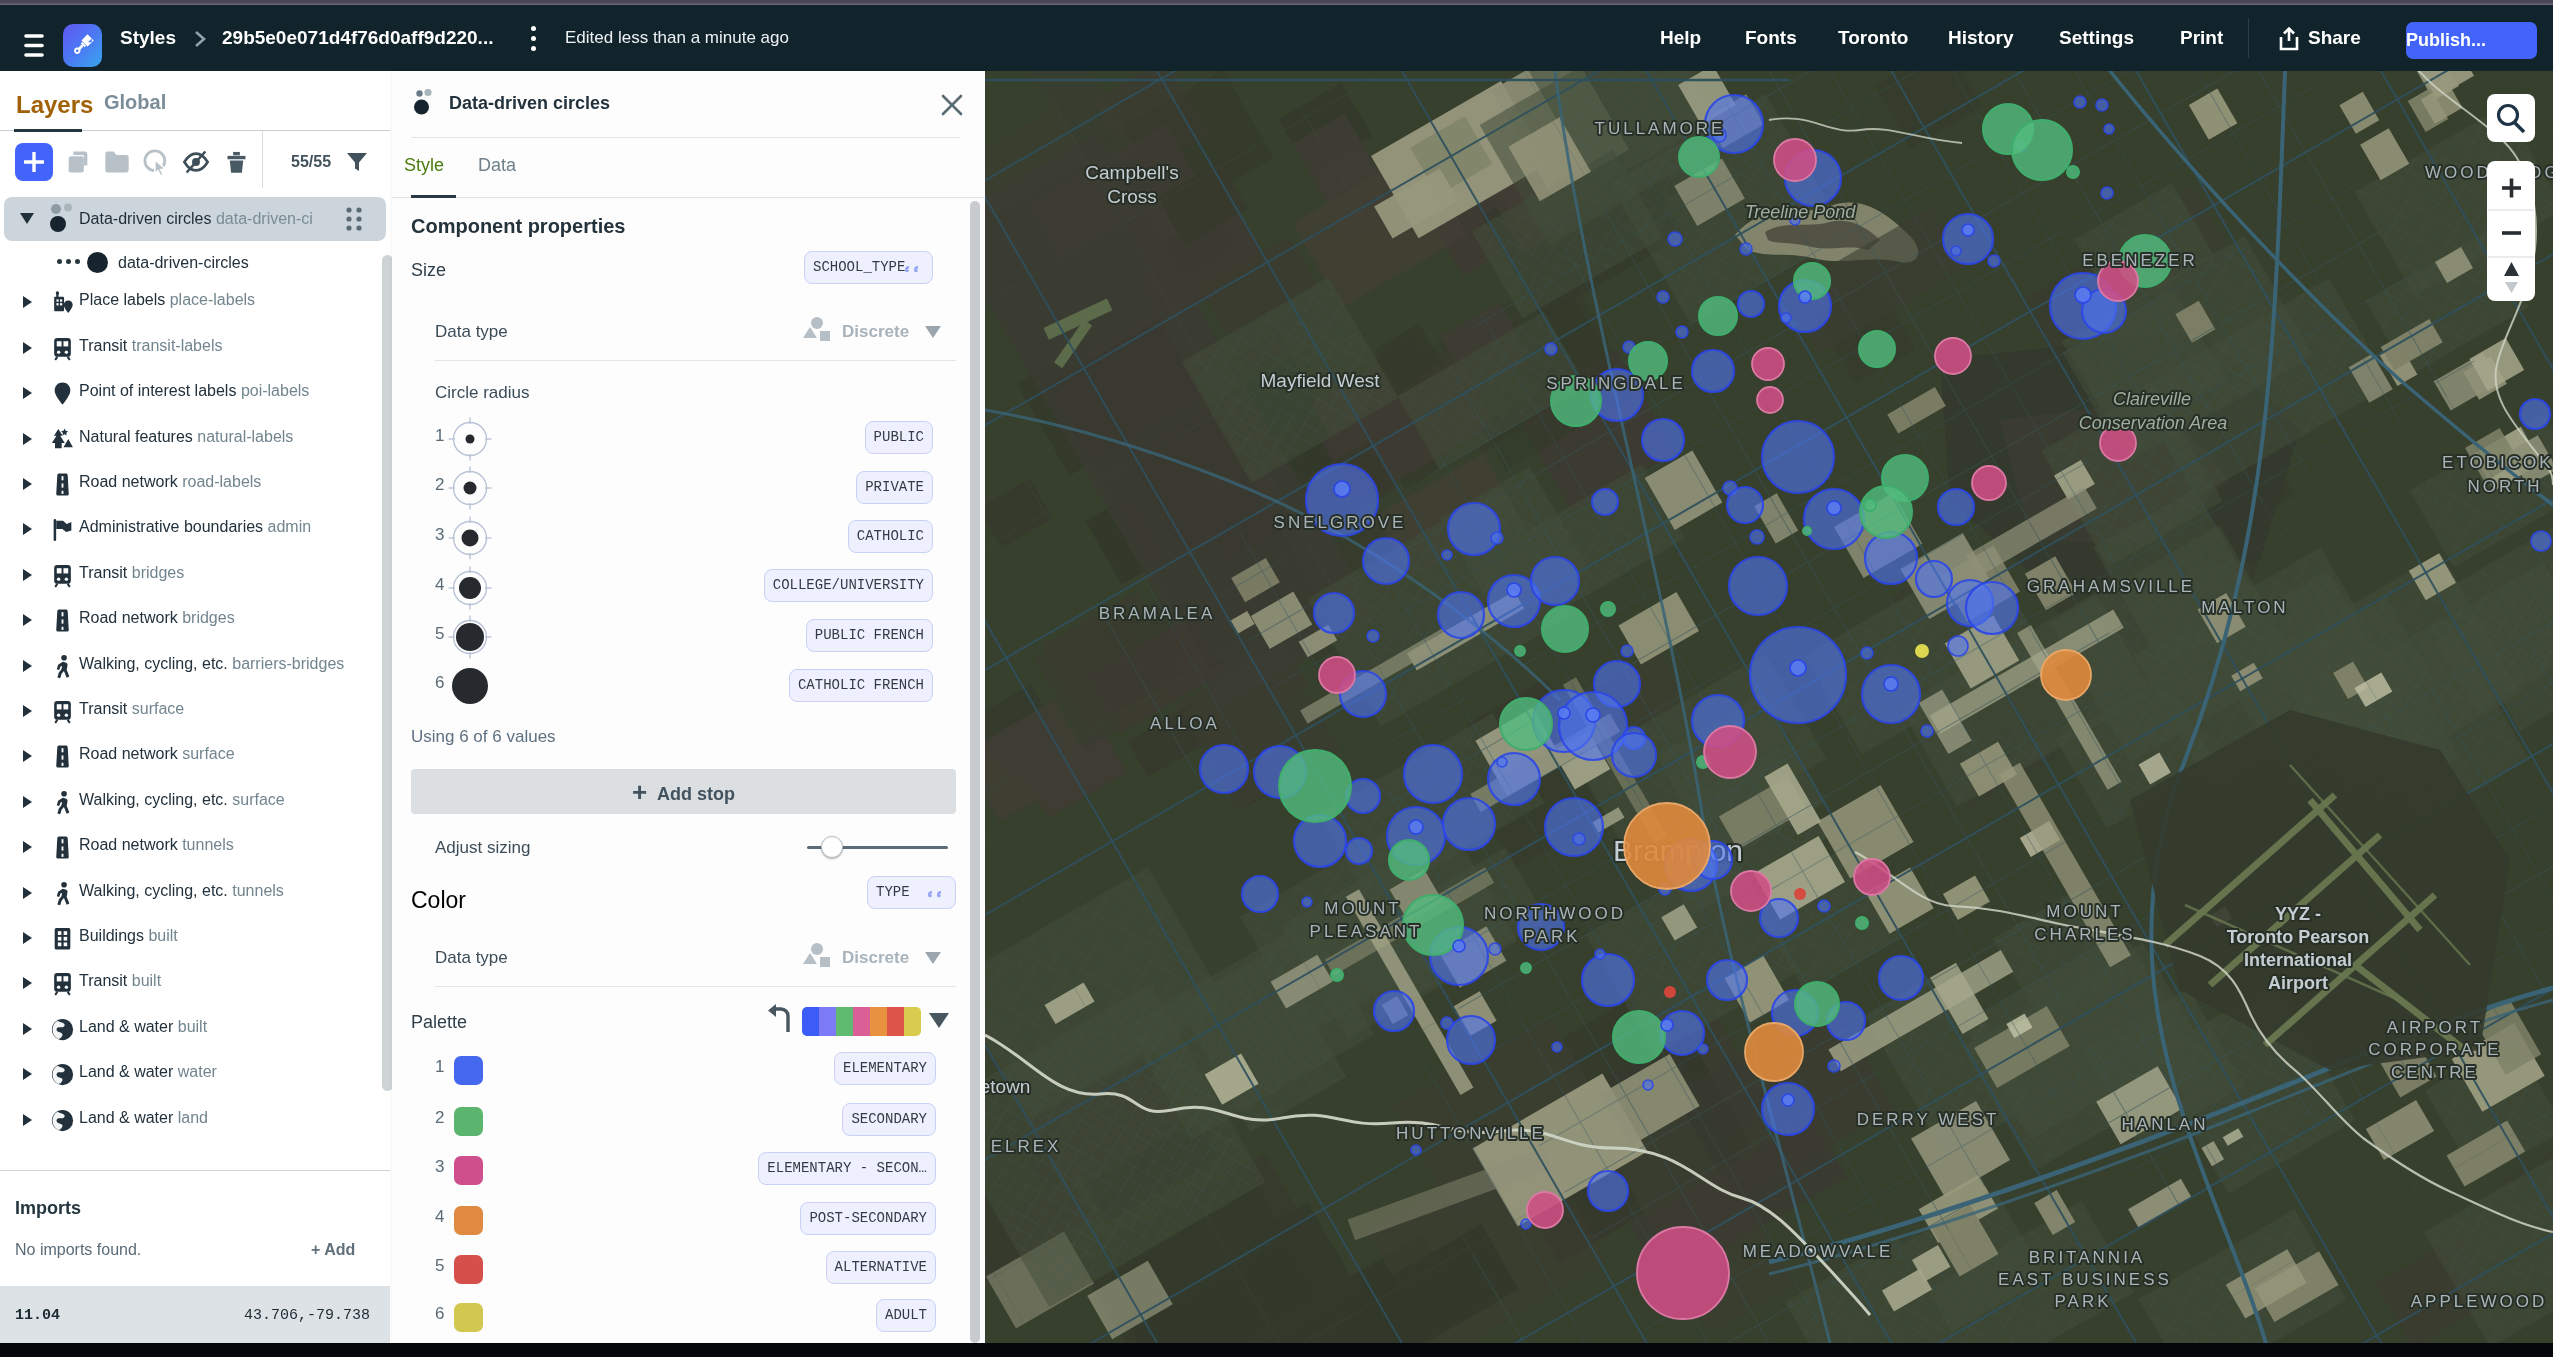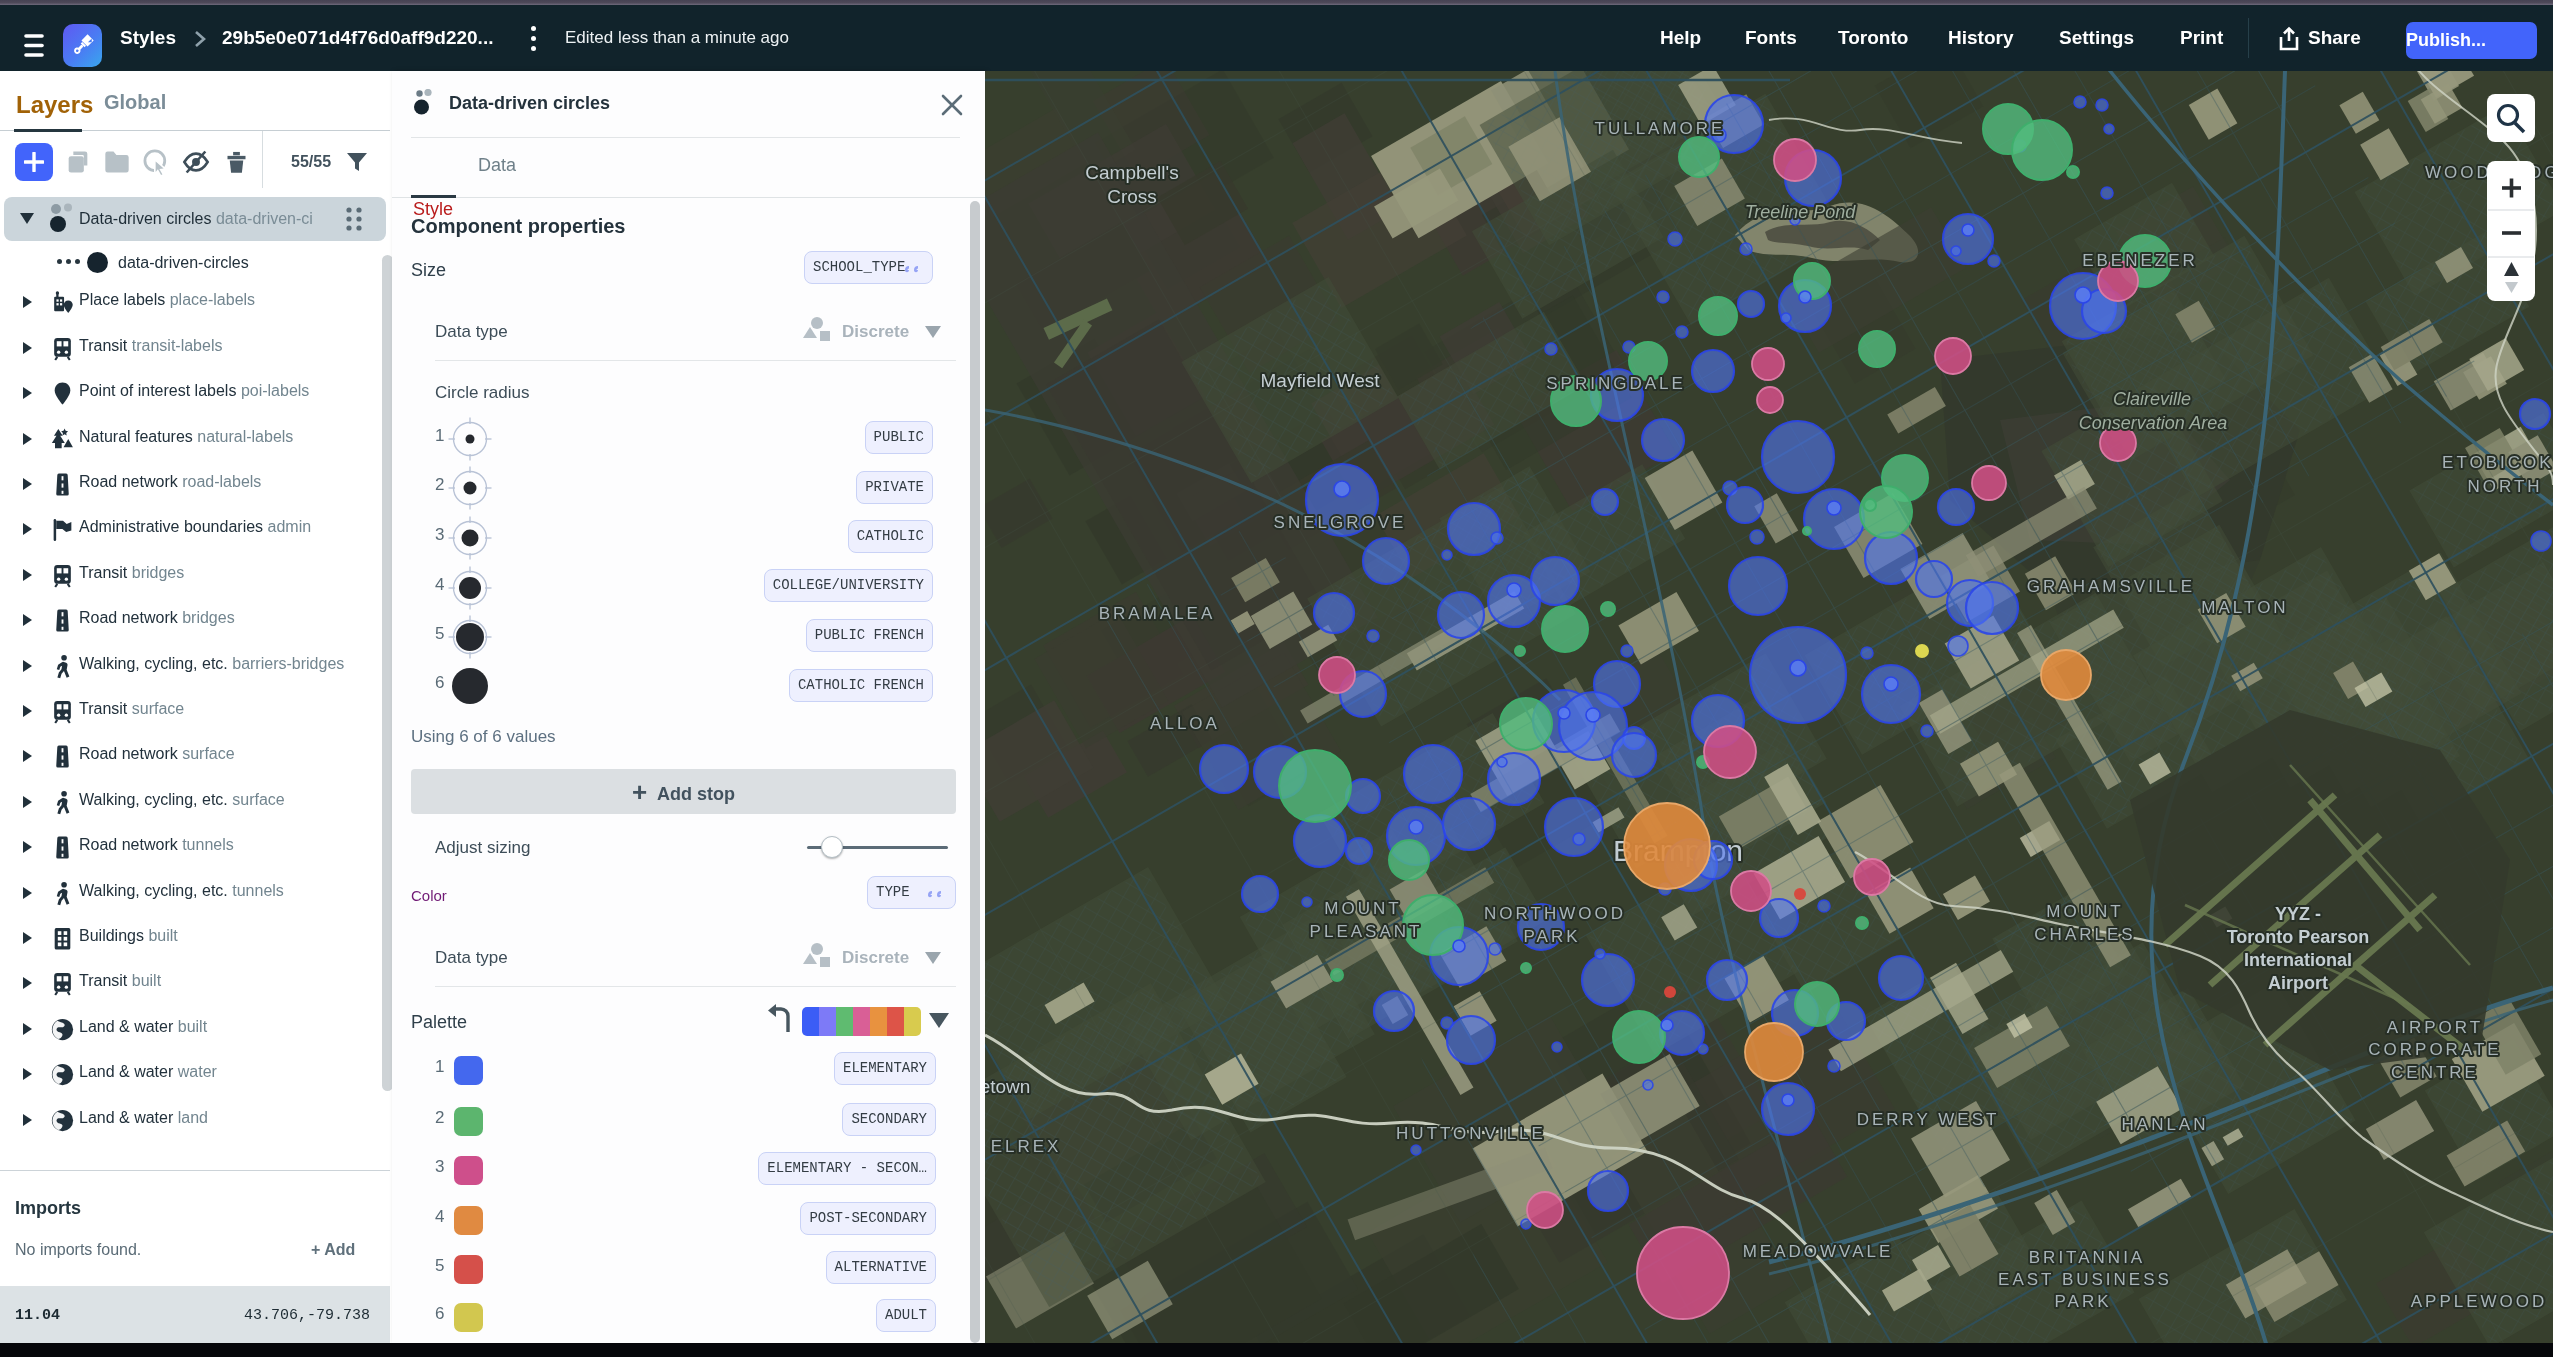--- a/index.html
+++ b/index.html
@@ -409,21 +409,21 @@
     </svg>
     <div style="position:absolute;left:57px;top:22px;font-size:18px;font-weight:bold;color:#24323c;">Data-driven circles</div>
     <svg style="position:absolute;left:548px;top:22px" width="24" height="24" viewBox="0 0 24 24">
       <g stroke="#5b6c77" stroke-width="2.6" stroke-linecap="round">
           <line x1="3" y1="3" x2="21" y2="21"></line>
           <line x1="21" y1="3" x2="3" y2="21"></line>
         </g>
     </svg>
     <div style="position:absolute;left:19px;top:66px;width:549px;height:1px;background:#e2e5e7;"></div>
 
-    <div style="position:absolute;left:21px;top:84px;font-size:18px;color:#b91c1c;margin-top:44px;">Style</div>
+    <div style="position:absolute;left:12px;top:84px;font-size:18px;color:#4d7c0f;">Style</div>
     <div style="position:absolute;left:86px;top:84px;font-size:18px;color:#6f8089;">Data</div>
     <div style="position:absolute;left:0px;top:126px;width:593px;height:1px;background:#dfe3e5;"></div>
     <div style="position:absolute;left:19px;top:124px;width:45px;height:3px;background:#2a3943;"></div>
 
     <div style="position:absolute;left:19px;top:144px;font-size:20px;font-weight:bold;color:#24323c;">Component properties</div>
     <div style="position:absolute;left:19px;top:189px;font-size:18px;color:#2f3f4a;">Size</div>
     <div class="pill" style="left:412px;top:180px;width:129px;">SCHOOL_TYPE
       <svg style="position:absolute;right:10px;top:10px" width="18" height="14" viewBox="0 0 18 14">
           <g fill="#96a4f5">
             <path d="M1 8 a4 4 0 0 1 4-4 v2.5 a1.5 1.5 0 0 0 -1.5 1.5 H5 a1.8 1.8 0 1 1 -4 .4 Z"></path>
@@ -512,21 +512,21 @@
 </div>
     <div style="position:absolute;left:19px;top:656px;font-size:17px;color:#5d7081;">Using 6 of 6 values</div>
 
     <div style="position:absolute;left:19px;top:698px;width:545px;height:45px;background:#dbdfe2;border-radius:4px;text-align:center;line-height:45px;font-size:18px;font-weight:bold;color:#42525e;">
       <span style="font-size:26px;position:relative;top:1px;margin-right:10px;">+</span>Add stop</div>
 
     <div style="position:absolute;left:43px;top:767px;font-size:17px;color:#3d4d58;">Adjust sizing</div>
     <div style="position:absolute;left:415px;top:775px;width:141px;height:3px;background:#5b6b77;border-radius:2px;"></div>
     <div style="position:absolute;left:429px;top:765px;width:22px;height:22px;border-radius:50%;background:#fff;border:1px solid #b4bfc5;box-shadow:0 1px 2px rgba(0,0,0,0.3);"></div>
 
-    <div style="position:absolute;left:19px;top:816px;font-size:15px;color:#701a75;text-align:center;">Color</div>
+    <div style="position:absolute;left:19px;top:816px;font-size:23px;color:#000000;text-align:center;">Color</div>
     <div class="pill" style="left:475px;top:805px;width:89px;">TYPE
       <svg style="position:absolute;right:10px;top:10px" width="18" height="14" viewBox="0 0 18 14">
           <g fill="#96a4f5">
             <path d="M1 8 a4 4 0 0 1 4-4 v2.5 a1.5 1.5 0 0 0 -1.5 1.5 H5 a1.8 1.8 0 1 1 -4 .4 Z"></path>
             <path d="M10 8 a4 4 0 0 1 4-4 v2.5 a1.5 1.5 0 0 0 -1.5 1.5 H14 a1.8 1.8 0 1 1 -4 .4 Z"></path>
           </g>
         </svg>
     </div>
 
     <div style="position:absolute;left:43px;top:877px;font-size:17px;color:#3d4d58;">Data type</div>

